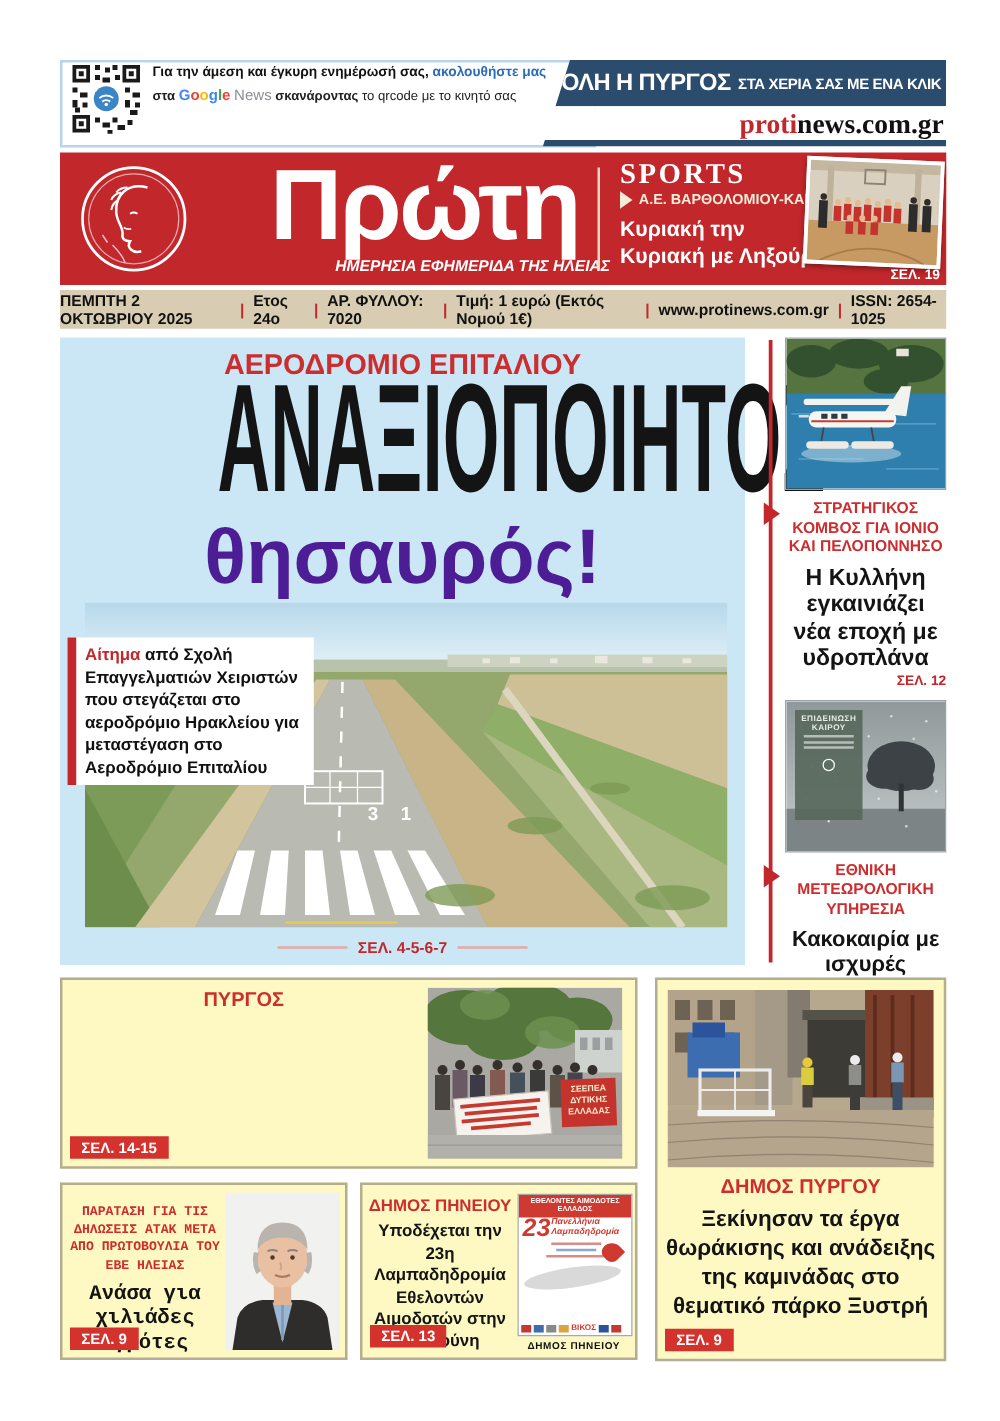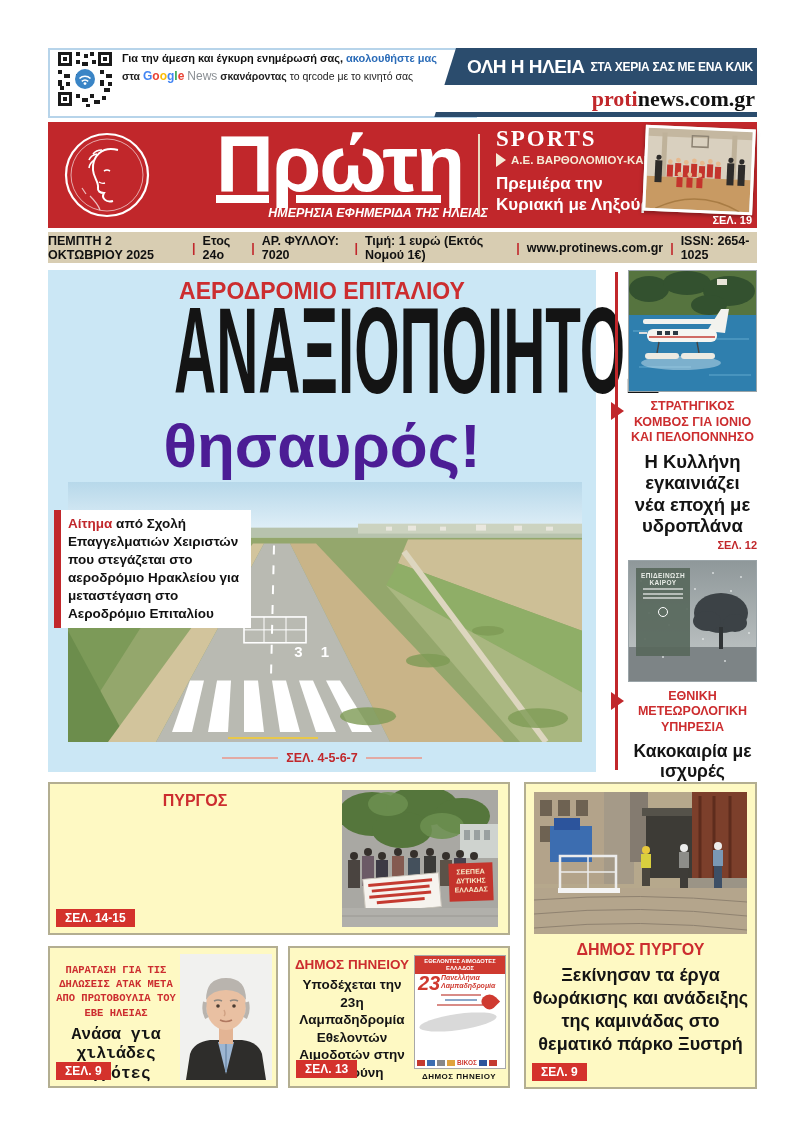--- a/index.html
+++ b/index.html
@@ -23,21 +23,21 @@
            justify-content:flex-end;gap:6px;padding-right:4px;}
   .navybar .big{font-size:19px;font-weight:bold;white-space:nowrap;letter-spacing:-0.5px;}
   .navybar .small{font-size:12px;font-weight:bold;white-space:nowrap;letter-spacing:-0.3px;}
   .urlrow{height:27px;background:#fff;text-align:right;font-family:"Liberation Serif",serif;
           font-weight:bold;font-size:22px;line-height:27px;padding-right:2px;}
   .urlrow .red{color:#c1272b;}
   .navystrip{height:5px;background:#2b4c6d;}
   
   .masthead{position:absolute;top:122px;left:48px;width:709px;height:106px;background:#c1272b;}
   .mh-title{position:absolute;left:168px;top:-8px;color:#fff;font-weight:bold;font-size:80px;
-            letter-spacing:-2px;line-height:100px;text-decoration:underline;}
+            letter-spacing:-2px;line-height:100px;}
   .mh-sub{position:absolute;left:170px;top:84px;width:270px;text-align:right;color:#fff;
           font-style:italic;font-weight:bold;font-size:12.5px;}
   .mh-divider{position:absolute;left:430px;top:12px;width:2px;height:82px;background:#ead9c0;}
   .sports{position:absolute;left:448px;top:4px;width:162px;color:#fff;}
   .sports-label{font-family:"Liberation Serif",serif;font-weight:bold;font-size:23px;letter-spacing:2px;}
   .sports-kick{display:flex;align-items:center;gap:5px;margin-top:1px;}
   .sports-kick .txt{font-size:11.5px;font-weight:bold;color:#f5ecd7;white-space:nowrap;}
   .tri-cream{width:0;height:0;border-top:7px solid transparent;border-bottom:7px solid transparent;
              border-left:10px solid #f5ecd7;}
   .sports-head{font-size:17px;font-weight:bold;margin-top:6px;line-height:1.25;}
@@ -192,21 +192,21 @@
           <span>στα</span>
           <span class="gword"><span style="color: rgb(66, 133, 244);">G</span><span style="color: rgb(234, 67, 53);">o</span><span style="color: rgb(251, 188, 5);">o</span><span style="color: rgb(66, 133, 244);">g</span><span style="color: rgb(52, 168, 83);">l</span><span style="color: rgb(234, 67, 53);">e</span></span>
           <span class="newsword">News</span>
           <span>σκανάροντας</span>
           <span style="font-weight:normal">το qrcode με το κινητό σας</span>
         </div>
       </div>
     </div>
     <div class="sitebanner">
       <div class="navybar">
-        <span class="big">ΟΛΗ Η ΗΛΕΙΑ</span>
+        <span class="big">ΟΛΗ Η ΠΥΡΓΟΣ</span>
         <span class="small">ΣΤΑ ΧΕΡΙΑ ΣΑΣ ΜΕ ΕΝΑ ΚΛΙΚ</span>
       </div>
       <div class="urlrow">
         <span class="red">proti</span><span>news.com.gr</span>
       </div>
       <div class="navystrip"></div>
     </div>
   </div>
 
   <div class="masthead">
@@ -224,21 +224,21 @@
     <div class="mh-title">Πρώτη</div>
     <div class="mh-sub">ΗΜΕΡΗΣΙΑ ΕΦΗΜΕΡΙΔΑ ΤΗΣ ΗΛΕΙΑΣ</div>
     <div class="mh-divider"></div>
     <div class="sports">
       <div class="sports-label">SPORTS</div>
       <div class="sports-kick">
         <span class="tri-cream"></span>
         <span class="txt">Α.Ε. ΒΑΡΘΟΛΟΜΙΟΥ-ΚΑΠΟΣ</span>
       </div>
       <div class="sports-head">
-        <div>Πρεμιέρα την</div>
+        <div>Κυριακή την</div>
         <div>Κυριακή με Ληξούρι</div>
       </div>
     </div>
     <div class="bball">
       <svg width="104" height="80" viewBox="0 0 104 80" preserveAspectRatio="none">
         <rect width="104" height="48" fill="#d9d0bf"></rect>
         <rect x="0" y="0" width="104" height="8" fill="#c4b7a0"></rect>
         <rect x="14" y="4" width="5" height="44" fill="#bfb29a"></rect>
           <rect x="84" y="4" width="5" height="44" fill="#bfb29a"></rect>
         <rect x="44" y="6" width="16" height="11" fill="none" stroke="#8c8272" stroke-width="1.5"></rect>

